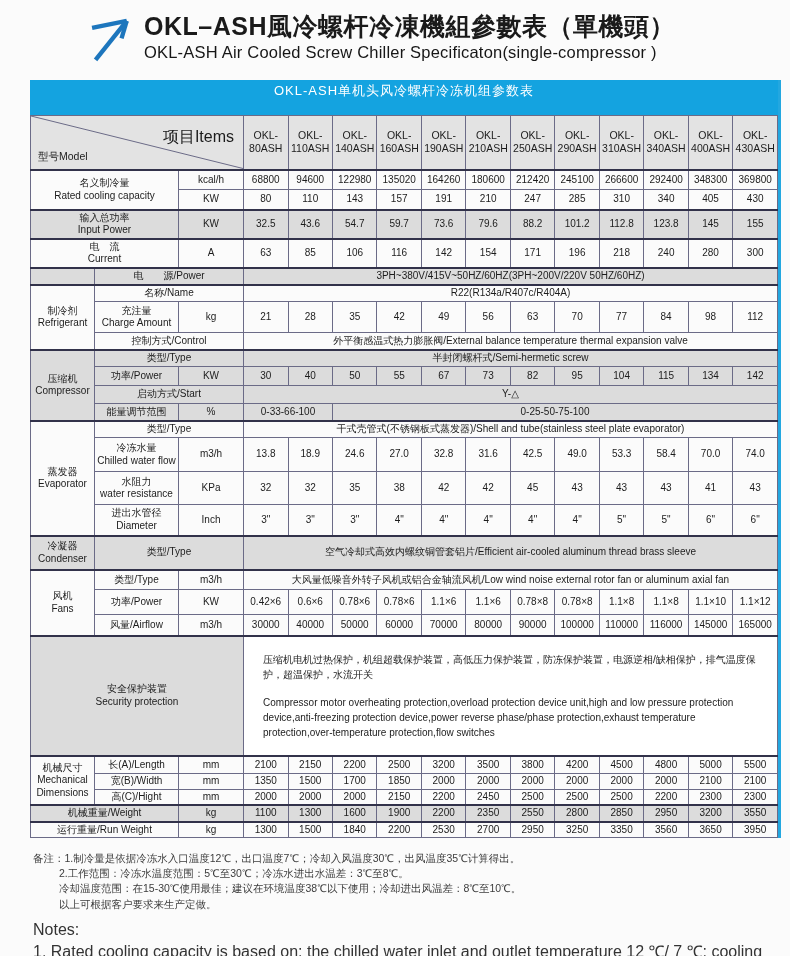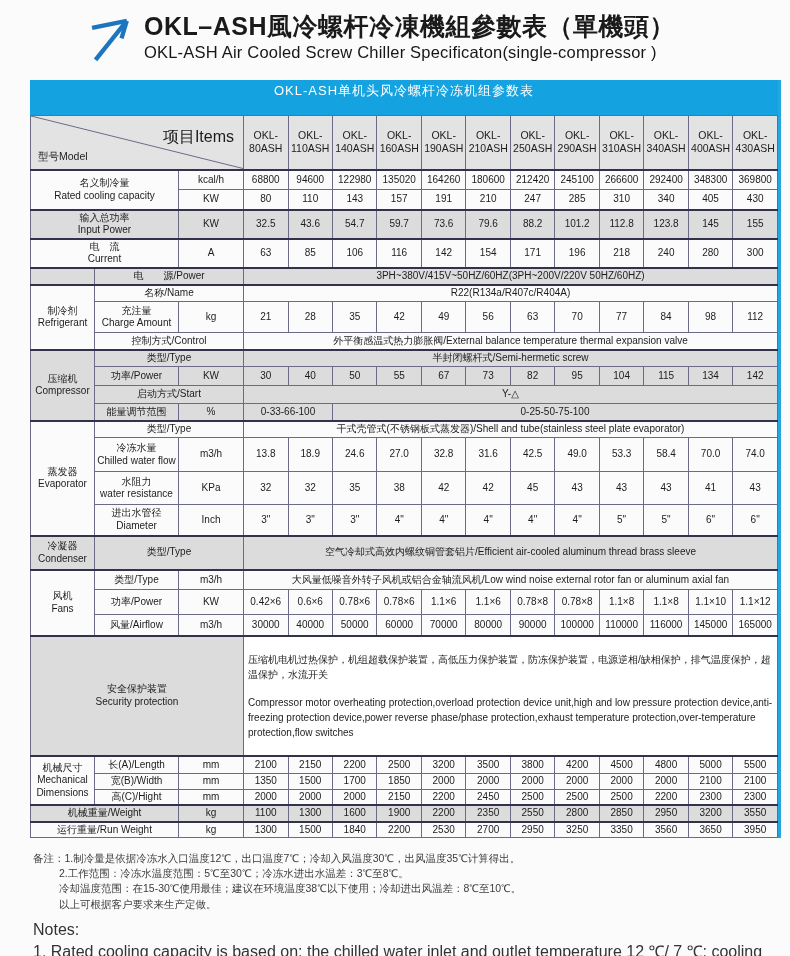--- a/index.html
+++ b/index.html
@@ -27,21 +27,21 @@
   tr.sec td{border-top:2px solid #32324a;}
   td.white-bg{background:#fff !important;}
   .lab,.cat,.unit{font-size:10px;}
   .cat{background:inherit;}
   
   .corner{position:relative;padding:0;}
   .corner svg.diag{position:absolute;left:0;top:0;width:100%;height:100%;}
   .c-model{position:absolute;left:7px;bottom:5px;font-size:10.5px;}
   .c-items{position:absolute;right:9px;top:11px;font-size:16px;}
   
-  .sec-text{text-align:left;padding:3px 4px;}
+  .sec-text{text-align:left;padding:3px 19px;}
   .sec-text div{font-size:10px;line-height:1.5;text-align:left;}
   
   .notes{margin:13px 0 0 33px;width:730px;}
   .nz{font-size:10.5px;color:#3c3c3c;line-height:1.45;}
   .nz.ind{padding-left:26px;}
   .ne{font-size:16px;color:#333;line-height:1.4;}
   .ne-block{margin-top:7px;}
 </style>
 </head>
 <body>

